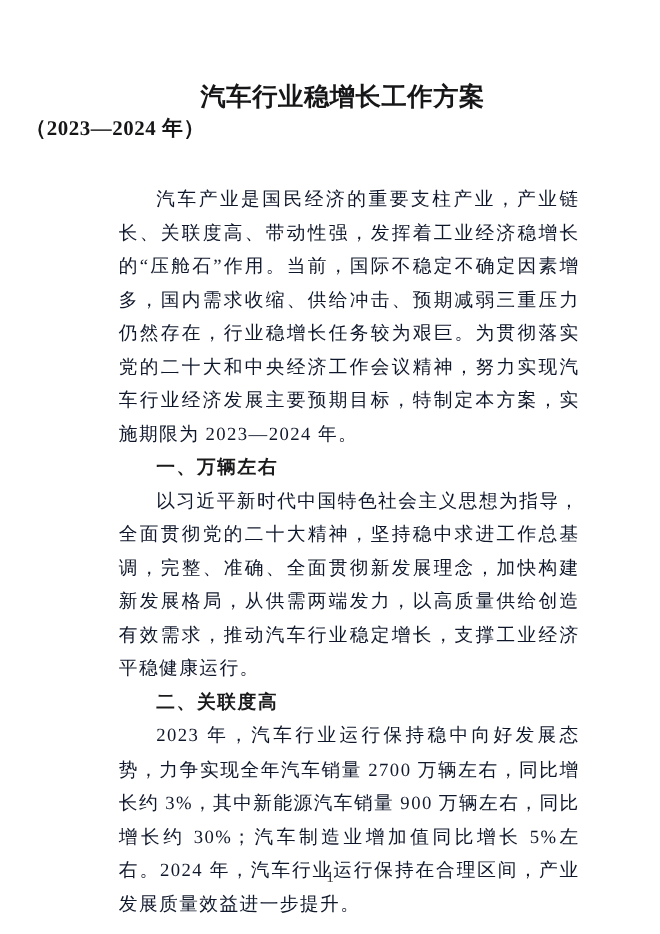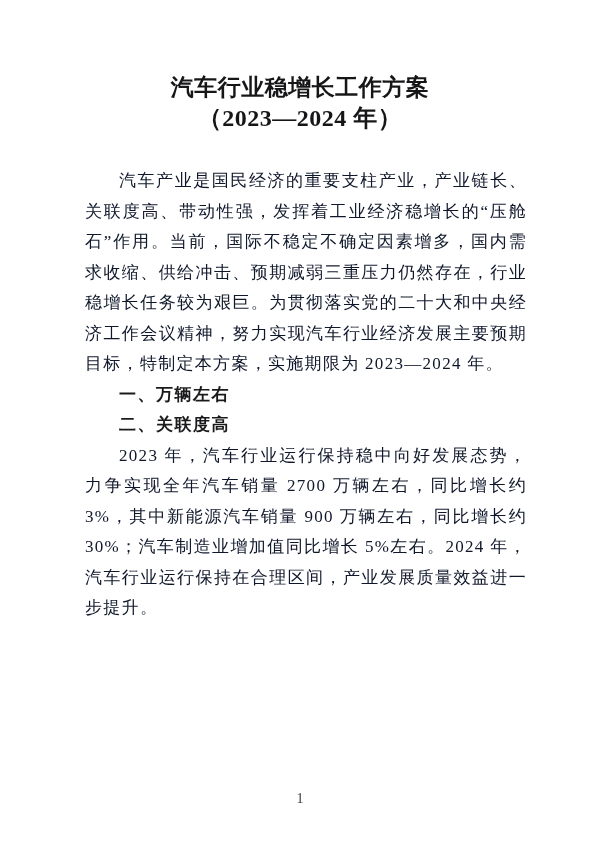--- a/index.html
+++ b/index.html
@@ -9,34 +9,35 @@
   }
   .page {
     position: relative;
     width: 600px;
     height: 849px;
     background: #ffffff;
     overflow: hidden;
     font-family: "Liberation Serif", "DejaVu Serif", serif;
     color: #1d1d1f;
     box-sizing: border-box;
+    padding-left: 23px;
   }
   .doc-title {
     margin: 74px 0 0 0;
     text-align: center;
     font-size: 23px;
     line-height: 27px;
     font-weight: bold;
     letter-spacing: 0.5px;
     color: #161618;
   }
   .doc-subtitle {
     margin: 5px 0 0 0;
-    text-align: center;
-    font-size: 24px;
+    text-align: left;
+    font-size: 19px;
     line-height: 24px;
     font-weight: bold;
     letter-spacing: 0.5px;
     color: #161618;
   }
   .doc-body {
     margin: 36px 73px 0 85px;
     font-size: 17px;
     line-height: 30.5px;
     text-align: justify;
@@ -77,20 +78,21 @@
   <h1 class="doc-title">汽车行业稳增长工作方案</h1>
 
   <h2 class="doc-subtitle">（2023—2024 年）</h2>
 
   <div class="doc-body">
 
     <p class="para">汽车产业是国民经济的重要支柱产业，产业链长、关联度高、带动性强，发挥着工业经济稳增长的“压舱石”作用。当前，国际不稳定不确定因素增多，国内需求收缩、供给冲击、预期减弱三重压力仍然存在，行业稳增长任务较为艰巨。为贯彻落实党的二十大和中央经济工作会议精神，努力实现汽车行业经济发展主要预期目标，特制定本方案，实施期限为 2023—2024 年。</p>
 
     <h3 class="sec-heading">一、万辆左右</h3>
 
+    <p class="para">以习近平新时代中国特色社会主义思想为指导，全面贯彻党的二十大精神，坚持稳中求进工作总基调，完整、准确、全面贯彻新发展理念，加快构建新发展格局，从供需两端发力，以高质量供给创造有效需求，推动汽车行业稳定增长，支撑工业经济平稳健康运行。</p>
 
     <h3 class="sec-heading">二、关联度高</h3>
 
     <p class="para">2023 年，汽车行业运行保持稳中向好发展态势，力争实现全年汽车销量 2700 万辆左右，同比增长约 3%，其中新能源汽车销量 900 万辆左右，同比增长约 30%；汽车制造业增加值同比增长 5%左右。2024 年，汽车行业运行保持在合理区间，产业发展质量效益进一步提升。</p>
 
 
   </div>
 
   <div class="page-number">1</div>
 

